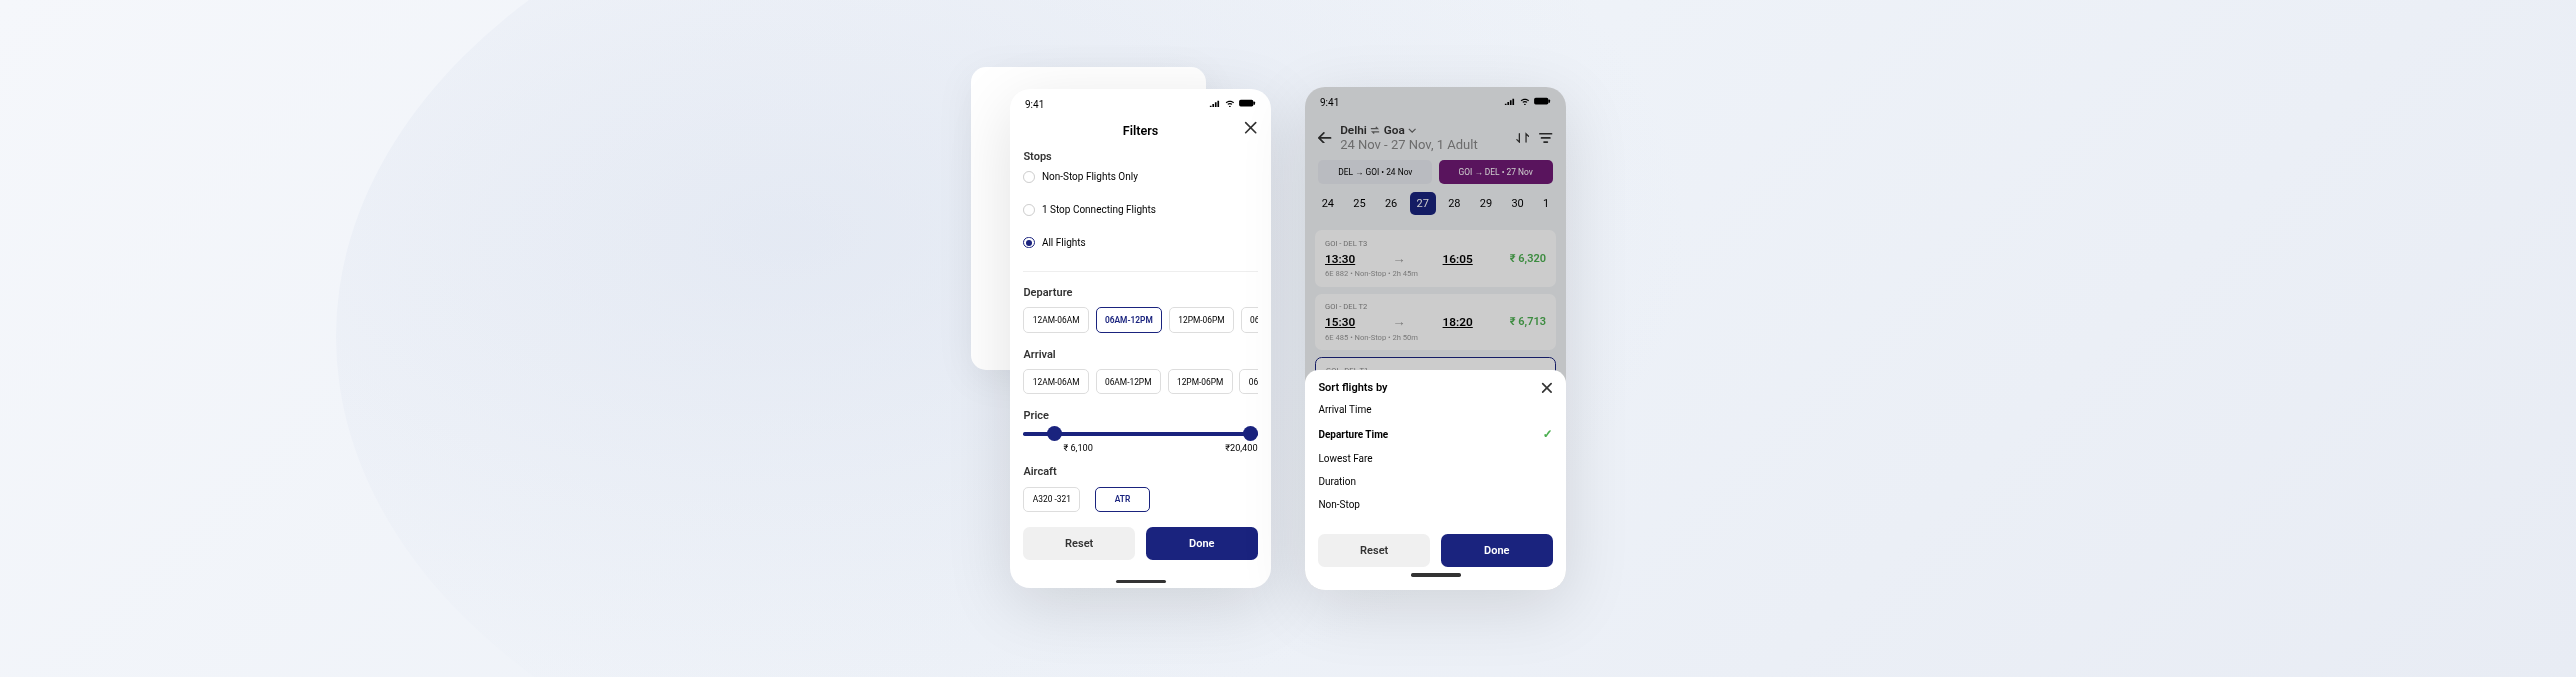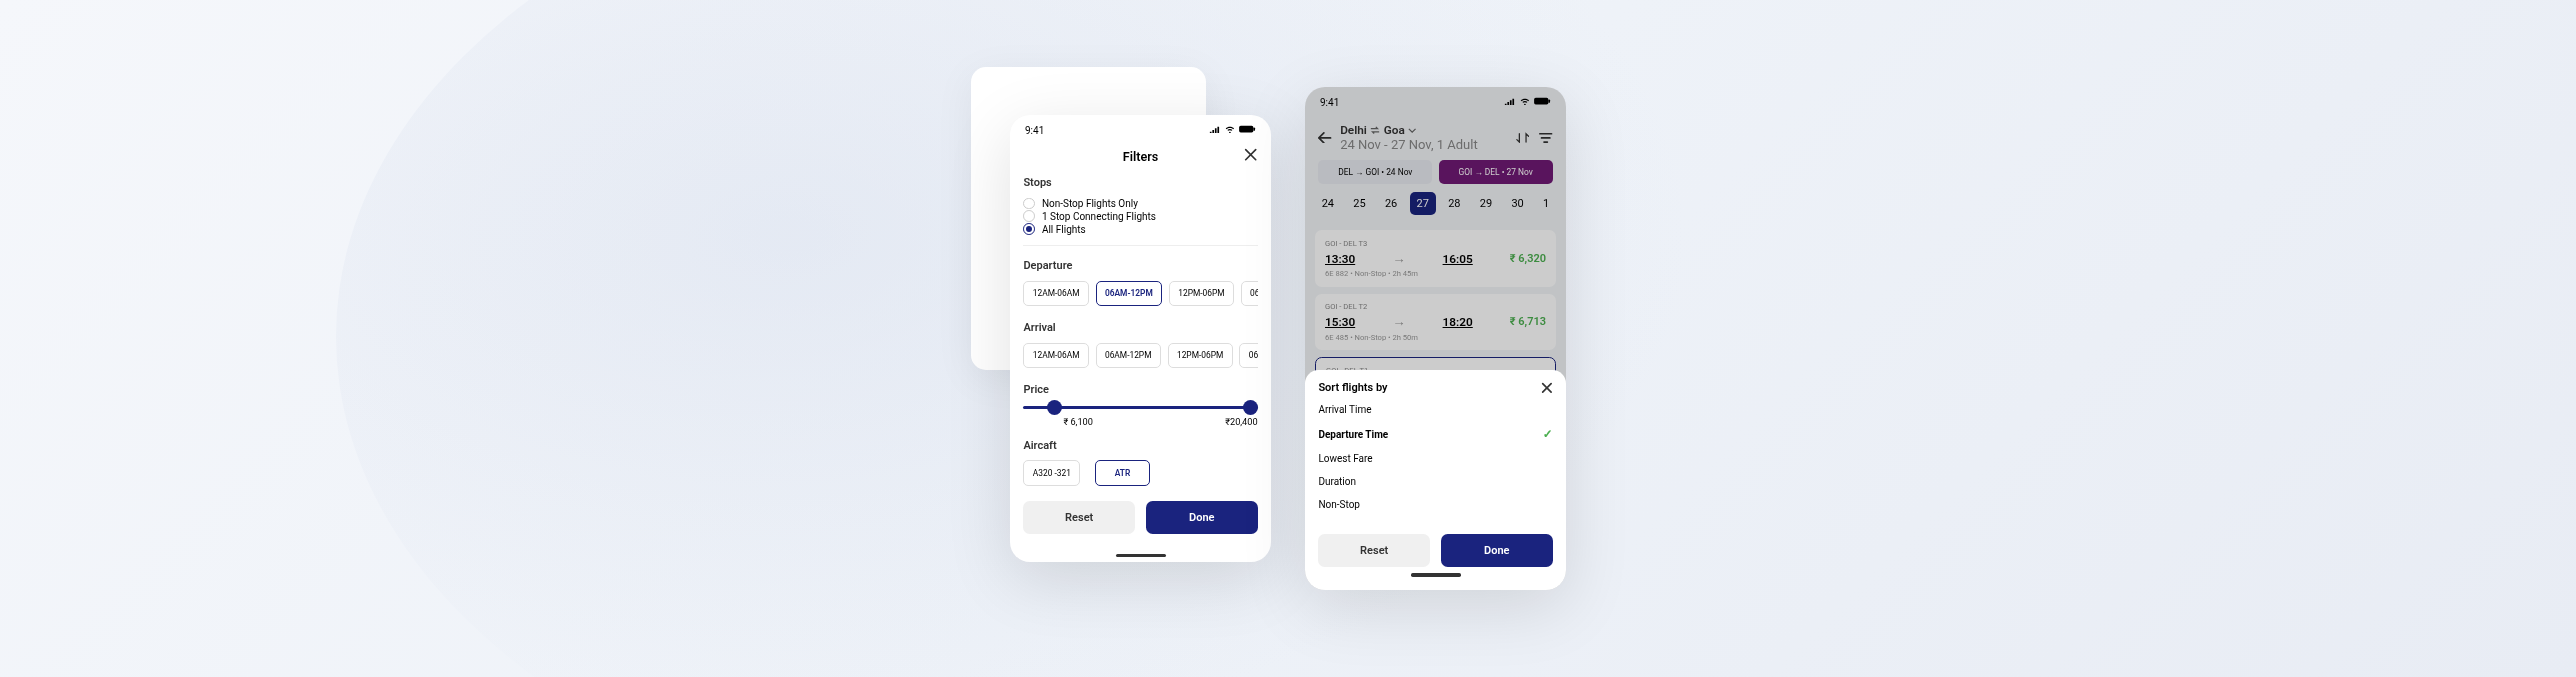--- a/index.html
+++ b/index.html
@@ -93,23 +93,23 @@
     .section-title {
       font-size: 11px;
       font-weight: 600;
       color: #333;
       margin-bottom: 8.4px;
     }
     
     .radio-group {
       display: flex;
       flex-direction: column;
-      gap: 1px;
+      gap: 21px;
       margin-bottom: 13.4px;
-      padding-bottom: 10px;
+      padding-bottom: 23px;
       border-bottom: 0.8px solid #eee;
       text-align: right;
     }
     
     .radio-item {
       display: flex;
       align-items: center;
       gap: 6.7px;
       font-size: 10px;
       cursor: pointer;

